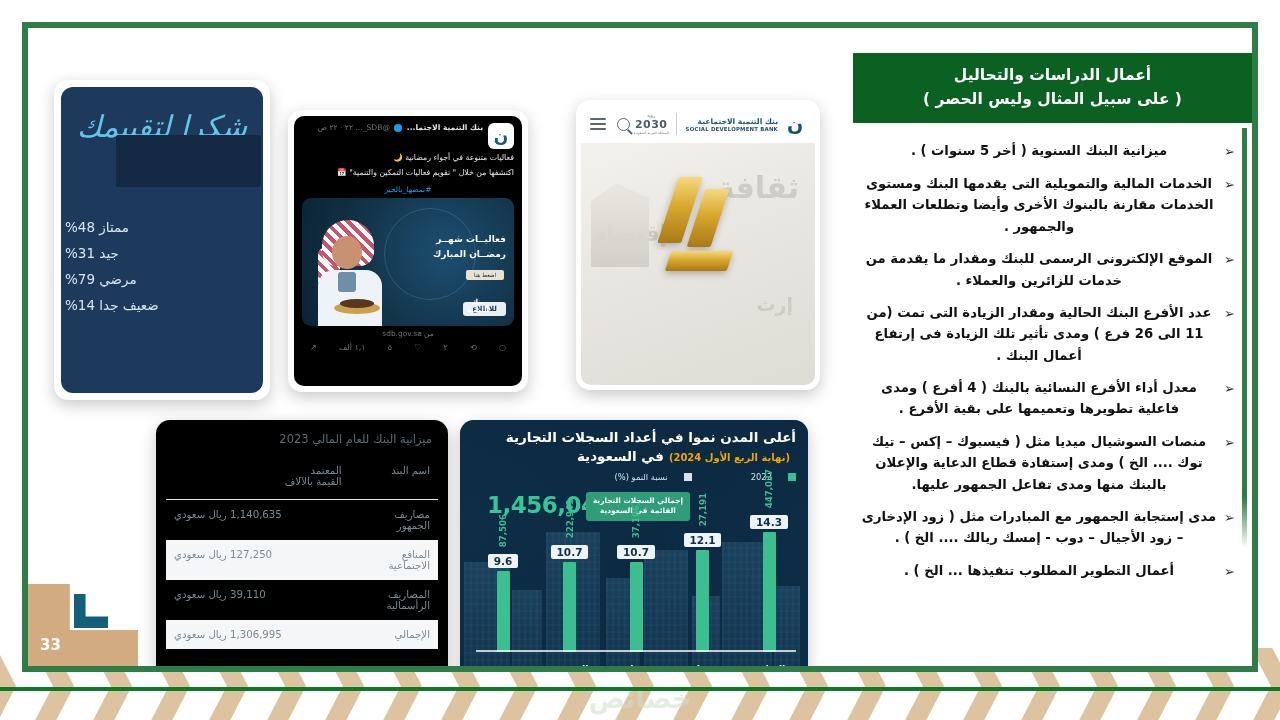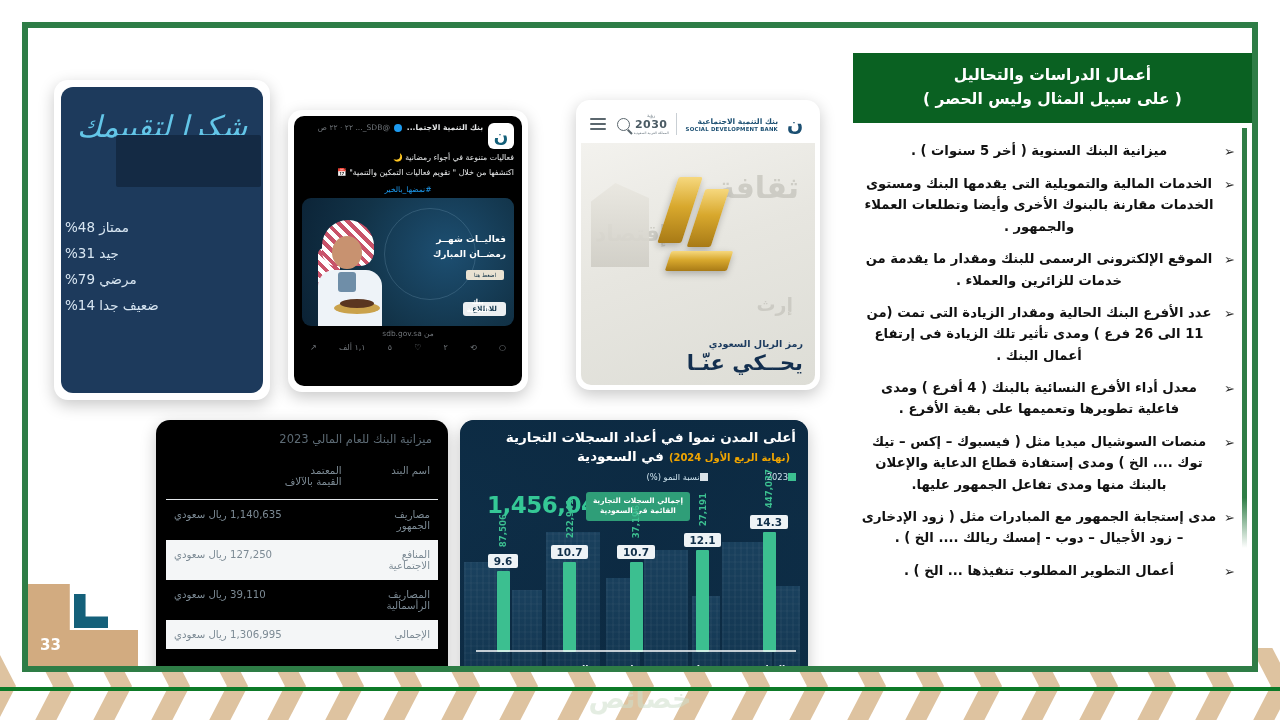--- a/index.html
+++ b/index.html
@@ -450,21 +450,21 @@
     text-align: right; direction: rtl; z-index: 3;
   }
   .chart-title .ct1 { color: #ffffff; font-size: 13.5px; font-weight: bold; line-height: 1.35; }
   .chart-title .ct2 { color: #ffffff; font-size: 13.5px; font-weight: bold; display: inline-block; }
   .chart-title .ct-sub { color: #f0a500; font-size: 10px; font-weight: bold; display: inline-block; margin-right: 6px; }
   .chart-legend {
     position: absolute; right: 12px; top: 52px;
     display: flex; gap: 14px; align-items: center;
     direction: rtl; z-index: 3;
   }
-  .chart-legend .lg { display: flex; align-items: center; gap: 0; color: #cfe4ef; font-size: 8.4px; padding-left: 45px; }
+  .chart-legend .lg { display: flex; align-items: center; gap: 16px; color: #cfe4ef; font-size: 8.4px; padding-left: 45px; }
   .chart-legend .sw { width: 8px; height: 8px; display: inline-block; }
   .sw-green { background: #3cbf90; }
   .sw-grey { background: #d9e2e8; }
   .total-chip {
     position: absolute; right: 118px; top: 72px;
     background: #2f9e78; color: #ffffff;
     font-size: 7.4px; font-weight: bold;
     padding: 4px 7px; border-radius: 3px;
     text-align: center; line-height: 1.4; direction: rtl; z-index: 3;
   }
@@ -698,24 +698,20 @@
           </div>
           <div class="site-hero">
             <div class="hero-word hero-w1">ثقافة</div>
             <div class="hero-word hero-w2">إقتصاد</div>
             <div class="hero-word hero-w3">إرث</div>
             <div class="hero-bldg"></div>
             <div class="hero-bars">
               <div class="bar b1"></div>
                 <div class="bar b2"></div>
                 <div class="bar b3"></div>
-            </div>
-            <div class="site-caption">
-              <div class="sc1">رمز الريال السعودي</div>
-              <div class="sc2">يحــكي عنّـا</div>
             </div>
           </div>
         </div>
       </div>
 
       <div class="card card-table">
         <div class="tbl-title">ميزانية البنك للعام المالي 2023</div>
         <table class="budget">
           <thead>
             <tr>

